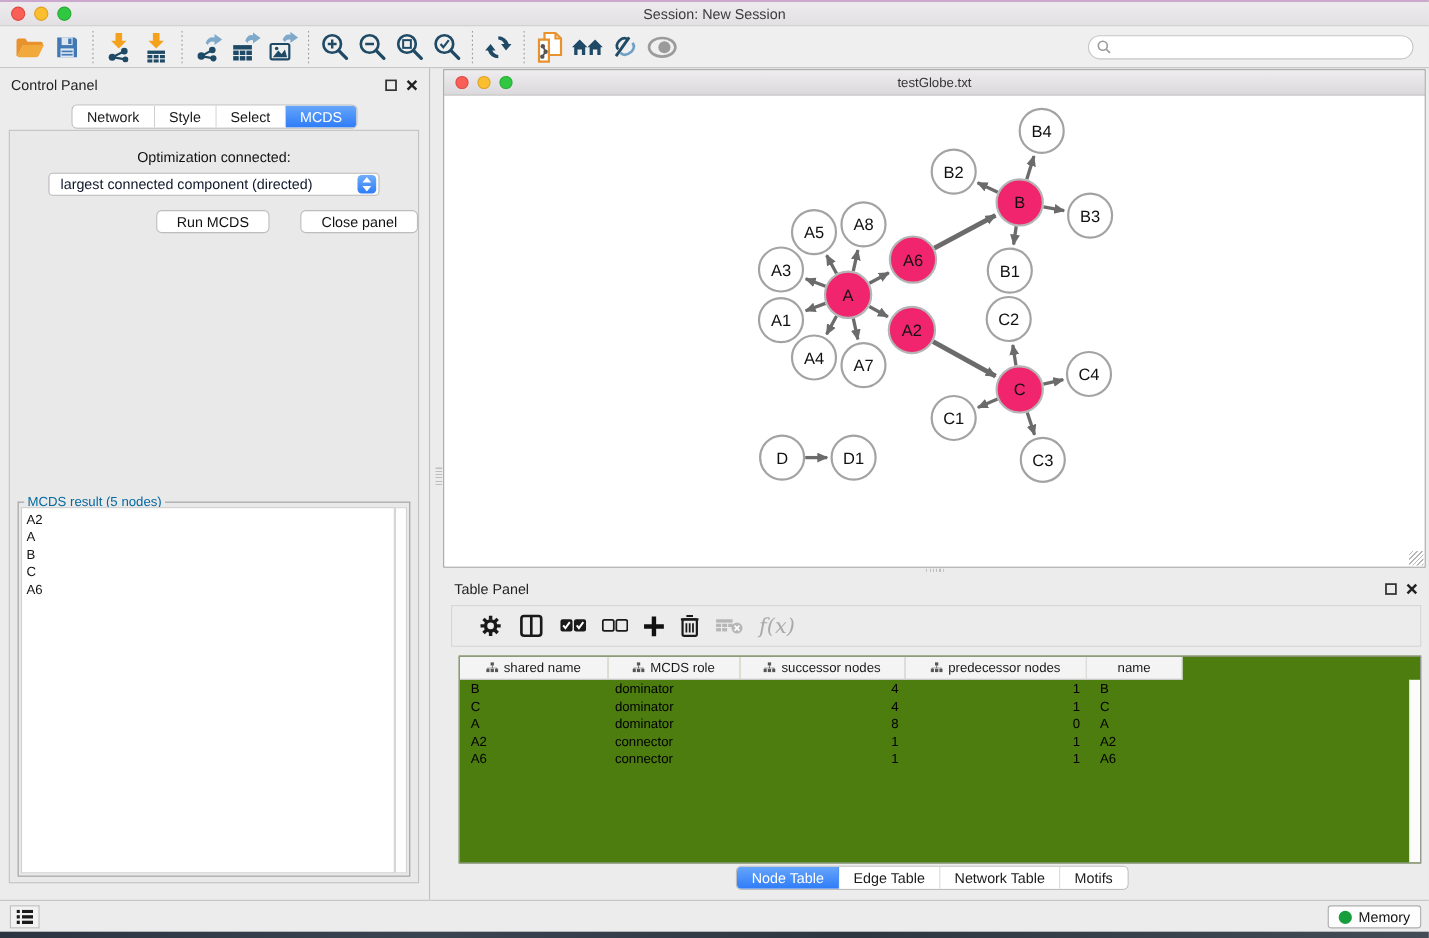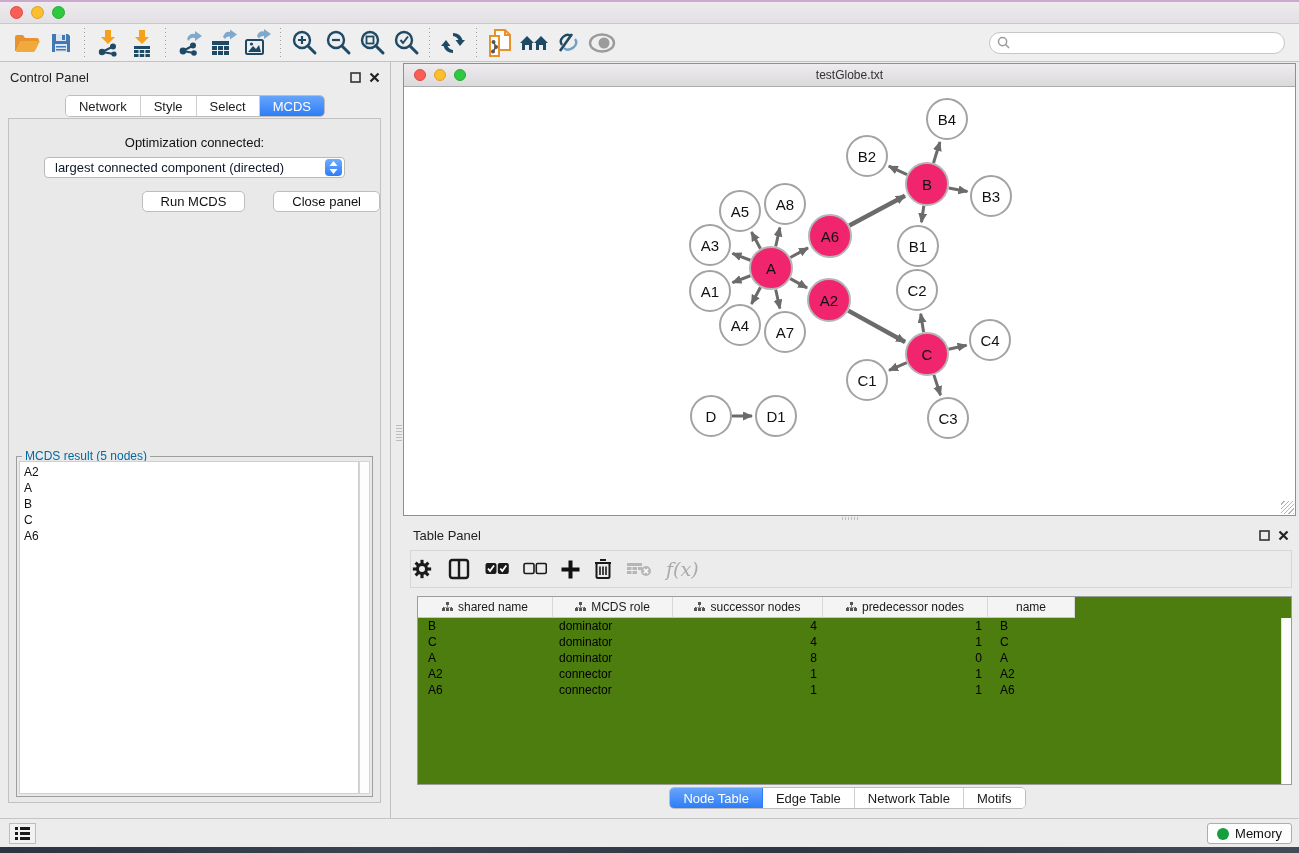--- a/index.html
+++ b/index.html
@@ -81,21 +81,21 @@
     background:repeating-linear-gradient(135deg, transparent 0 2px, #B5B5B5 2px 3px); }
   .splitter-v { left:396px; top:425px; width:6px; height:16px;
     background:repeating-linear-gradient(#BDBDBD 0 1px, transparent 1px 3px); }
   .splitter-h { left:842px; top:517px; width:16px; height:4px;
     background:repeating-linear-gradient(90deg,#BDBDBD 0 1px, transparent 1px 3px); }
 
   
   .tpanel { left:396px; top:520px; width:903px; height:298px; background:#ECECEC; }
   .tp-toolbar { position:absolute; left:14px; right:7px; top:30px; height:38px;
     background:#ECECEC; border:1px solid #D6D6D6; display:flex; align-items:center;
-    gap:14px; padding:0 0; }
+    gap:14px; padding:0 24px; }
   .fx { font-family:"DejaVu Serif", serif; font-style:italic; font-size:19px; color:#A9A9A9; }
   .ttable { position:absolute; left:21px; right:7px; top:76px; height:189px;
     background:#4d7c0f; border:1px solid #9C9C9C; overflow:hidden; }
   .thead-row { display:flex; height:21px; }
   .th { background:#F4F4F4; border-right:1px solid #D8D8D8; border-bottom:1px solid #C6C6C6;
     font-size:12px; color:#1A1A1A; display:flex; align-items:center; justify-content:center; gap:5px; }
   .trow { display:flex; height:16px; font-size:12px; color:#000; }
   .td { padding:0 6px; line-height:16px; white-space:nowrap; overflow:hidden; }
   .table-scroll { position:absolute; right:0; top:21px; width:10px; bottom:0;
     background:#FCFCFC; border-left:1px solid #DDD; }
@@ -116,20 +116,21 @@
   svg text { font-family:"Liberation Sans",sans-serif; }
 </style>
 </head>
 <body>
 
 <div class="abs wall-top"></div>
 <div class="abs titlebar">
   <span class="tl red"></span>
   <span class="tl yel"></span>
   <span class="tl grn"></span>
+  <span class="ttl">Session: New Session</span>
 </div>
 
 <div class="abs toolbar">
   <span class="tbtn">
     <svg width="28" height="24" viewBox="0 0 28 24">
         <path d="M2 20 L2 6 Q2 4 4 4 L10 4 L12 7 L24 7 Q26 7 26 9 L26 10 L8 10 L3 20 Z" fill="#E8922D"></path>
         <path d="M3 20 L8 10 L27 10 L22 20 Q21.5 21 20 21 L4 21 Q2.5 21 3 20 Z" fill="#F2A93C"></path>
       </svg>
   </span>
   <span class="tbtn">

